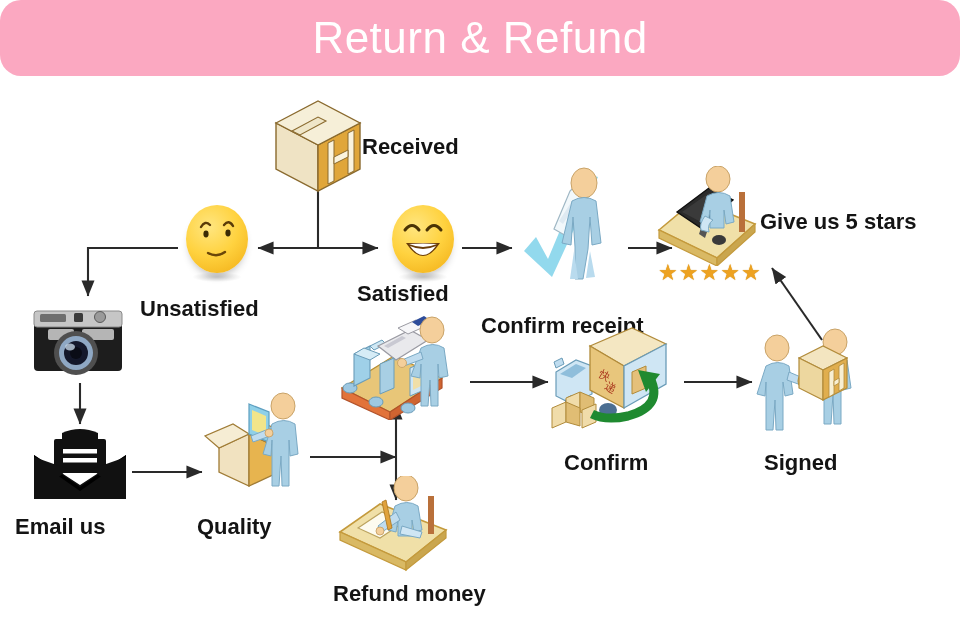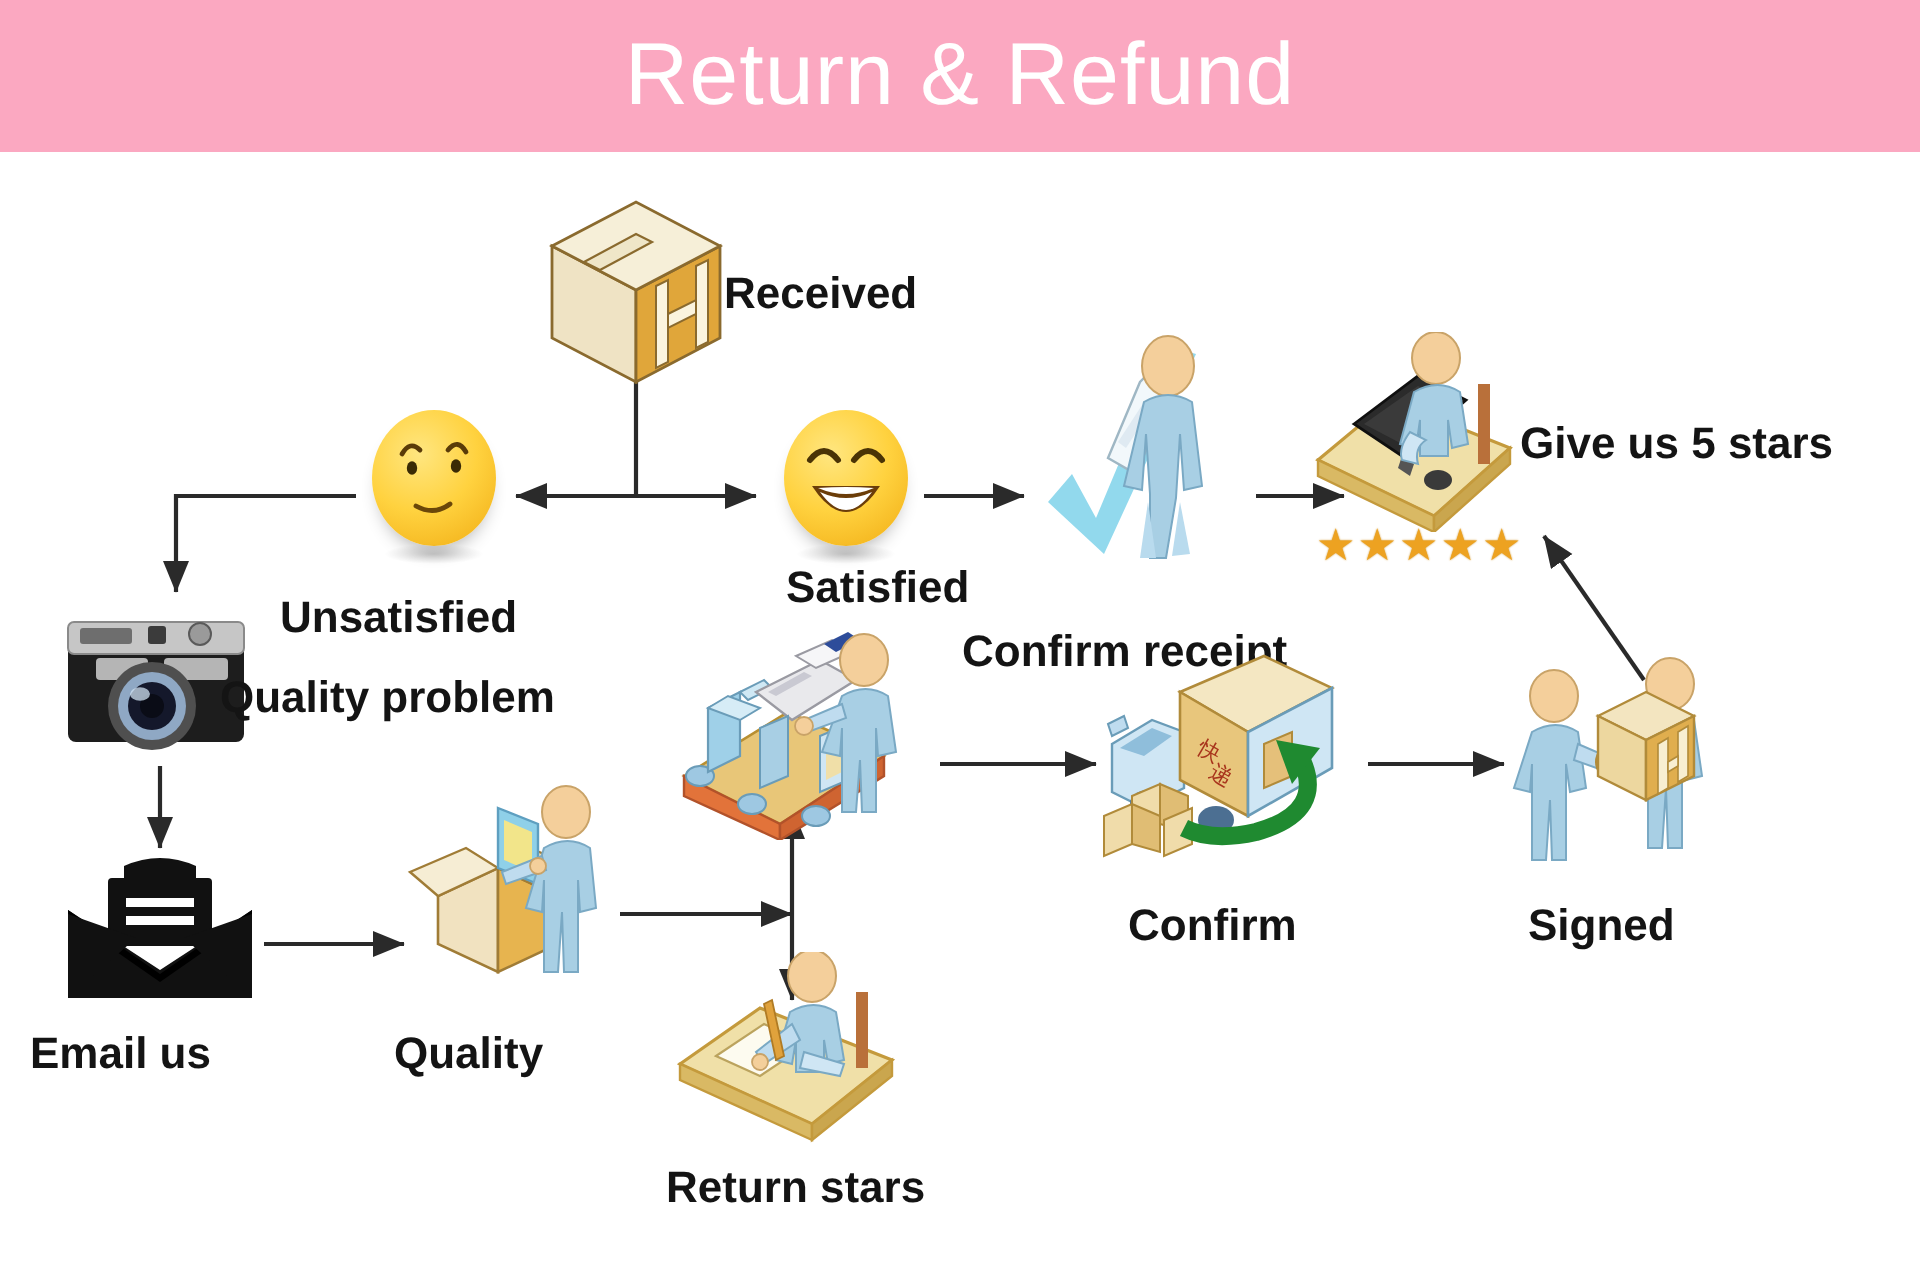--- a/index.html
+++ b/index.html
@@ -8,21 +8,21 @@
     background:#ffffff;
     font-family:"Liberation Sans","DejaVu Sans",sans-serif;
     overflow:hidden;
   }
   #stage{position:relative;width:960px;height:640px;background:#fff;}
 
   
   .header{
     position:absolute;left:0;top:0;width:960px;height:76px;
     background:#fba8c1;
-    display:flex;align-items:center;justify-content:center;
+    display:flex;align-items:center;justify-content:center;border-radius:21px;
   }
   .header-title{
     color:#ffffff;
     font-size:44px;
     font-weight:400;
     letter-spacing:0.5px;
     font-family:"Liberation Sans","DejaVu Sans",sans-serif;
     white-space:nowrap;
   }
 
@@ -139,21 +139,21 @@
     <div class="face">
       <svg width="62" height="68" viewBox="0 0 62 68" style="position:absolute;left:0;top:0;">
         <path d="M13,25 q7,-9 14,0" stroke="#4a3305" stroke-width="3" fill="none" stroke-linecap="round"></path>
         <path d="M35,25 q7,-9 14,0" stroke="#4a3305" stroke-width="3" fill="none" stroke-linecap="round"></path>
         <path d="M14,38 q17,26 34,0 z" fill="#6b3d09"></path>
         <path d="M17,39 q14,6 28,0 q-14,-1 -28,0 z" fill="#ffffff"></path>
         <path d="M18,41 q13,18 26,0 q-13,6 -26,0 z" fill="#ffffff"></path>
       </svg>
     </div>
   </div>
-  <div class="label" style="left:357px;top:281px;margin-left:36px;">Satisfied</div>
+  <div class="label" style="left:357px;top:281px;">Satisfied</div>
 
   <div class="node" style="left:512px;top:163px;">
     <svg width="116" height="118" viewBox="0 0 116 118">
 
       <path d="M12,88 L24,74 L36,96 L72,10 L86,14 L40,114 z" fill="#7fd2ea" opacity="0.85"></path>
 
       <g>
         <path d="M42,66 L58,28 L66,20 L74,26 L72,36 L56,74 z" fill="#f2f8fb" stroke="#9fb7c4" stroke-width="1.2"></path>
         <path d="M60,24 L70,17 L74,23 L64,30 z" fill="#2e4e9c"></path>
         <path d="M47,58 L60,38 L64,41 L51,61 z" fill="#dfeaf2"></path>
@@ -205,21 +205,20 @@
       <circle cx="70" cy="14" r="5.5" fill="#9a9a9a" stroke="#5a5a5a" stroke-width="1"></circle>
       <rect x="18" y="26" width="26" height="11" rx="2" fill="#b5b5b5"></rect>
       <rect x="52" y="26" width="32" height="11" rx="2" fill="#b5b5b5"></rect>
       <circle cx="46" cy="50" r="22" fill="#4f4f4f"></circle>
       <circle cx="46" cy="50" r="17" fill="#8fa8c4"></circle>
       <circle cx="46" cy="50" r="12" fill="#14182b"></circle>
       <circle cx="46" cy="50" r="6" fill="#0a0c16"></circle>
       <ellipse cx="40" cy="44" rx="5" ry="3.4" fill="#cfe0f0" opacity="0.75"></ellipse>
     </svg>
   </div>
-  <div class="label" style="left:110px;top:336px;">Quality problem</div>
 
   <div class="node" style="left:30px;top:425px;">
     <svg width="100" height="80" viewBox="0 0 100 80">
       <path d="M32,8 q18,-8 36,0 l0,10 l-36,0 z" fill="#111"></path>
       <rect x="24" y="14" width="52" height="34" rx="2" fill="#111"></rect>
       <rect x="33" y="24" width="34" height="4.5" fill="#fff"></rect>
       <rect x="33" y="33" width="34" height="4.5" fill="#fff"></rect>
       <path d="M4,30 L50,60 L96,30 L96,74 L4,74 z" fill="#111"></path>
       <path d="M4,30 L50,62 L96,30 L96,34 L50,66 L4,34 z" fill="#000"></path>
       <path d="M4,74 L38,44 L4,32 z" fill="#111"></path>
@@ -290,21 +289,21 @@
 
       <ellipse cx="70" cy="12" rx="12" ry="13" fill="#f4cf9b" stroke="#c9a368" stroke-width="1"></ellipse>
       <path d="M59,30 q12,-7 23,0 l4,24 l-8,2 l-2,-12 l0,16 l-14,0 l0,-16 l-2,12 l-8,-2 z" fill="#a8cfe4" stroke="#7aa9c4" stroke-width="1"></path>
       <path d="M60,36 L42,50 L46,56 L64,44 z" fill="#bfdcef" stroke="#7aa9c4" stroke-width="1"></path>
 
       <path d="M50,24 L56,52 L52,54 L46,26 z" fill="#e0a23c" stroke="#b07b24" stroke-width="0.9"></path>
       <circle cx="44" cy="55" r="4" fill="#f4cf9b" stroke="#c9a368" stroke-width="0.9"></circle>
       <path d="M66,50 L86,56 L84,62 L64,58 z" fill="#cfe6f4" stroke="#7aa9c4" stroke-width="1"></path>
     </svg>
   </div>
-  <div class="label" style="left:333px;top:581px;">Return stars</div>
+  <div class="label" style="left:333px;top:581px;">Refund money</div>
 
   <div class="node" style="left:546px;top:326px;">
     <svg width="138" height="112" viewBox="0 0 138 112">
 
       <path d="M10,46 L30,34 L46,40 L46,68 L26,78 L10,70 z" fill="#cfe6f4" stroke="#6a9cb8" stroke-width="1.2"></path>
       <path d="M14,48 L30,38 L40,42 L26,52 z" fill="#8fbedb"></path>
       <path d="M8,36 L16,32 L18,38 L10,42 z" fill="#bfdcef" stroke="#6a9cb8" stroke-width="1"></path>
 
       <path d="M44,20 L86,2 L120,18 L78,40 z" fill="#f4e7c2" stroke="#b18b3a" stroke-width="1.3"></path>
       <path d="M44,20 L78,40 L78,82 L44,64 z" fill="#e8c67c" stroke="#b18b3a" stroke-width="1.3"></path>

